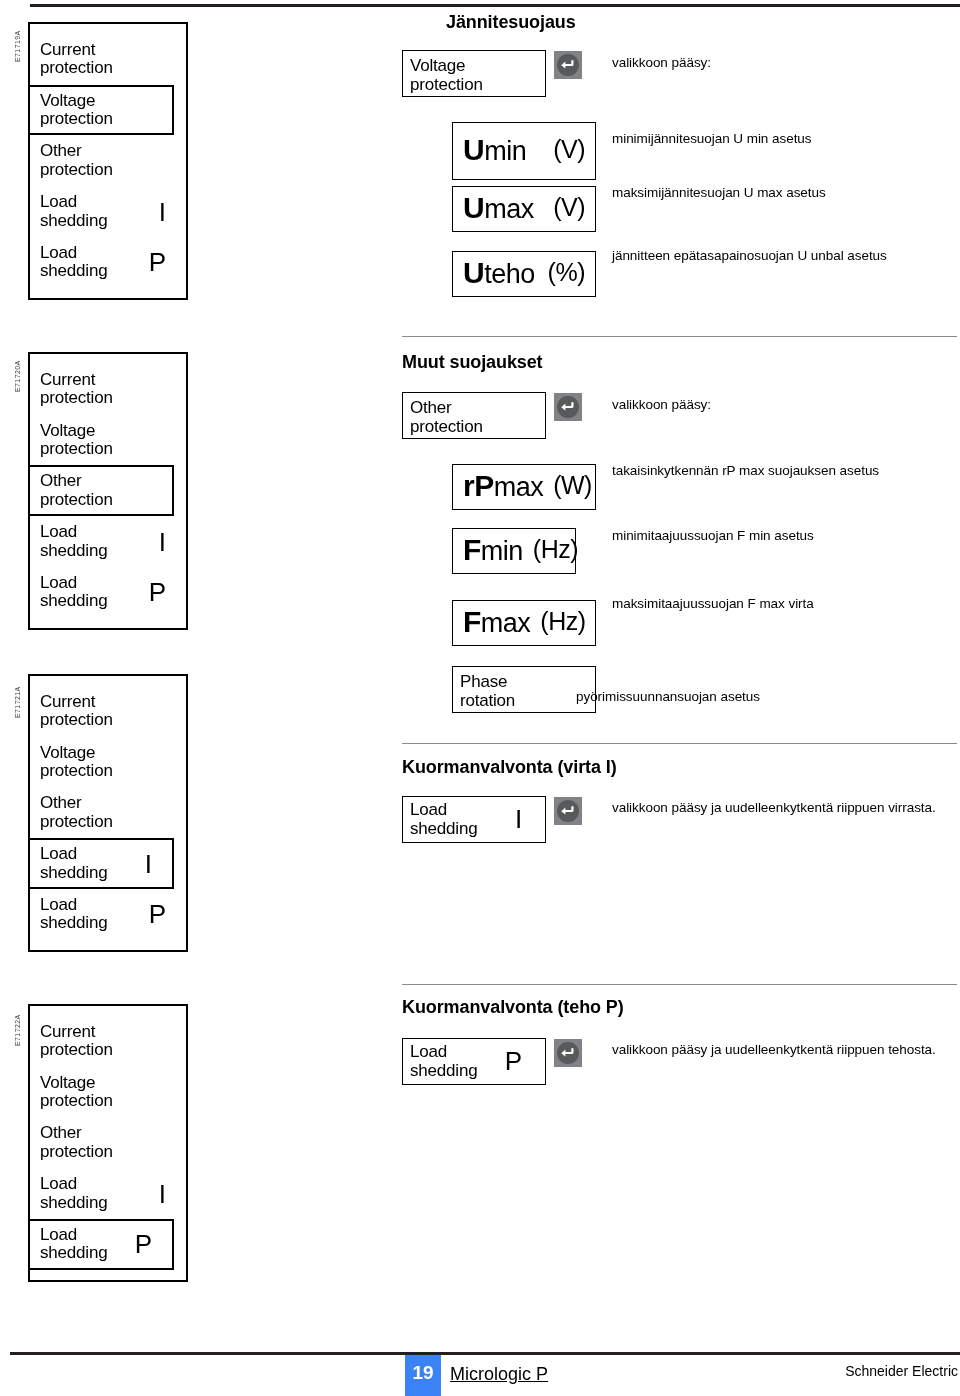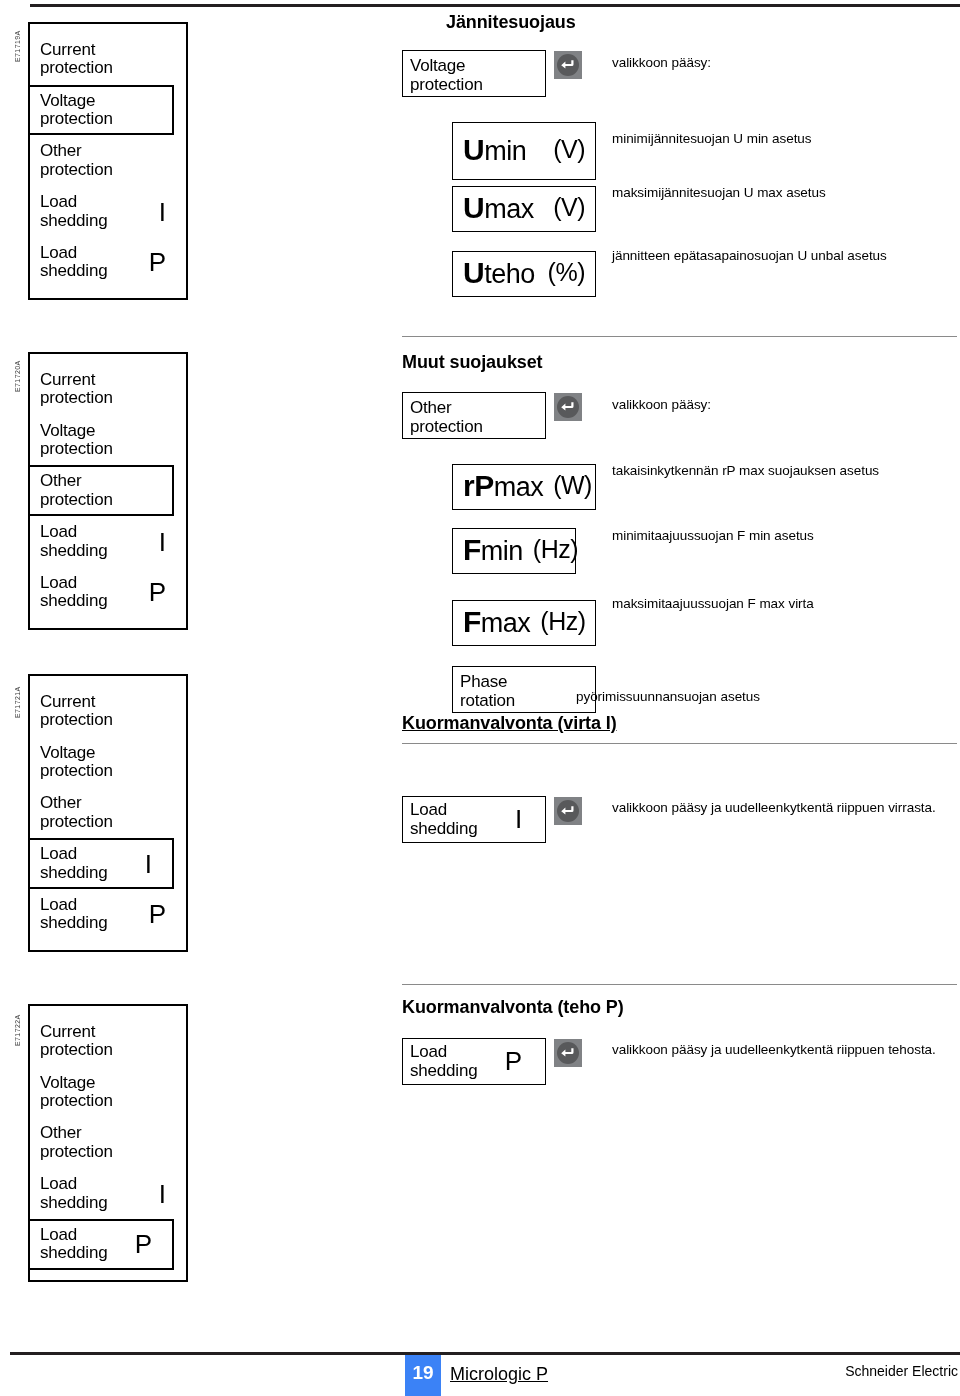--- a/index.html
+++ b/index.html
@@ -335,21 +335,21 @@
 shedding</span>
     <span class="menu-sym">P</span>
   </div>
 </div>
 
 <div class="namebox" style="left:452px; top:666px; width:144px; height:47px;">Phase
 rotation</div>
 <div class="desc" style="left:576px; top:665px;margin-top:23px;">pyörimissuunnansuojan asetus</div>
 
 <div class="sec-rule" style="left:402px; top:743px; width:555px;"></div>
-<div class="sec-title" style="left:402px; top:713px;text-decoration:underline;">Kuormanvalvonta (virta I)</div>
+<div class="sec-title" style="left:402px; top:757px;">Kuormanvalvonta (virta I)</div>
 
 <div class="namebox with-sym" style="left:402px; top:796px; width:144px; height:47px;">
   <span>Load
 shedding</span>
   <span class="nb-sym">I</span>
 </div>
 
 <div class="enterkey" style="left:554px; top:797px;">
   <svg width="24" height="24" viewBox="0 0 24 24">
     <circle cx="12" cy="12" r="11" fill="#58595b"></circle>

